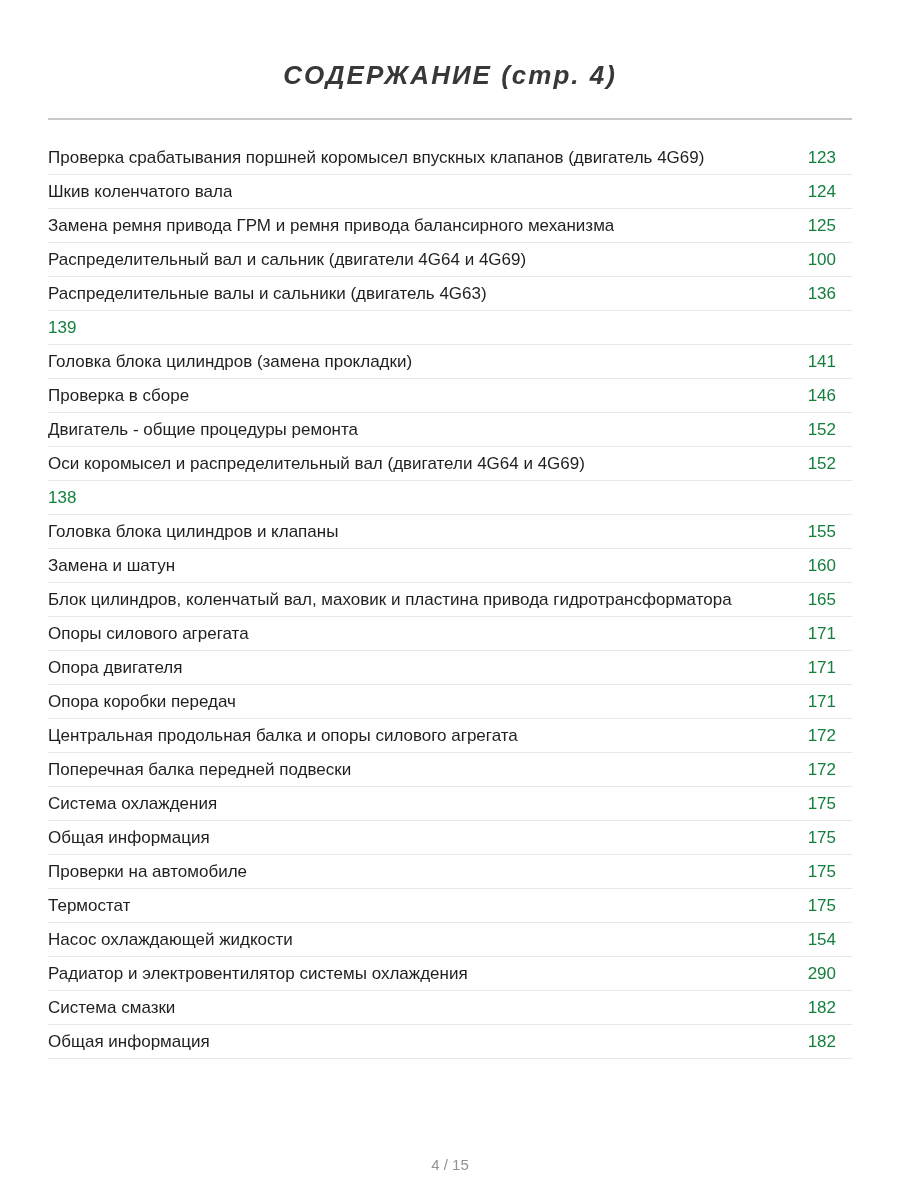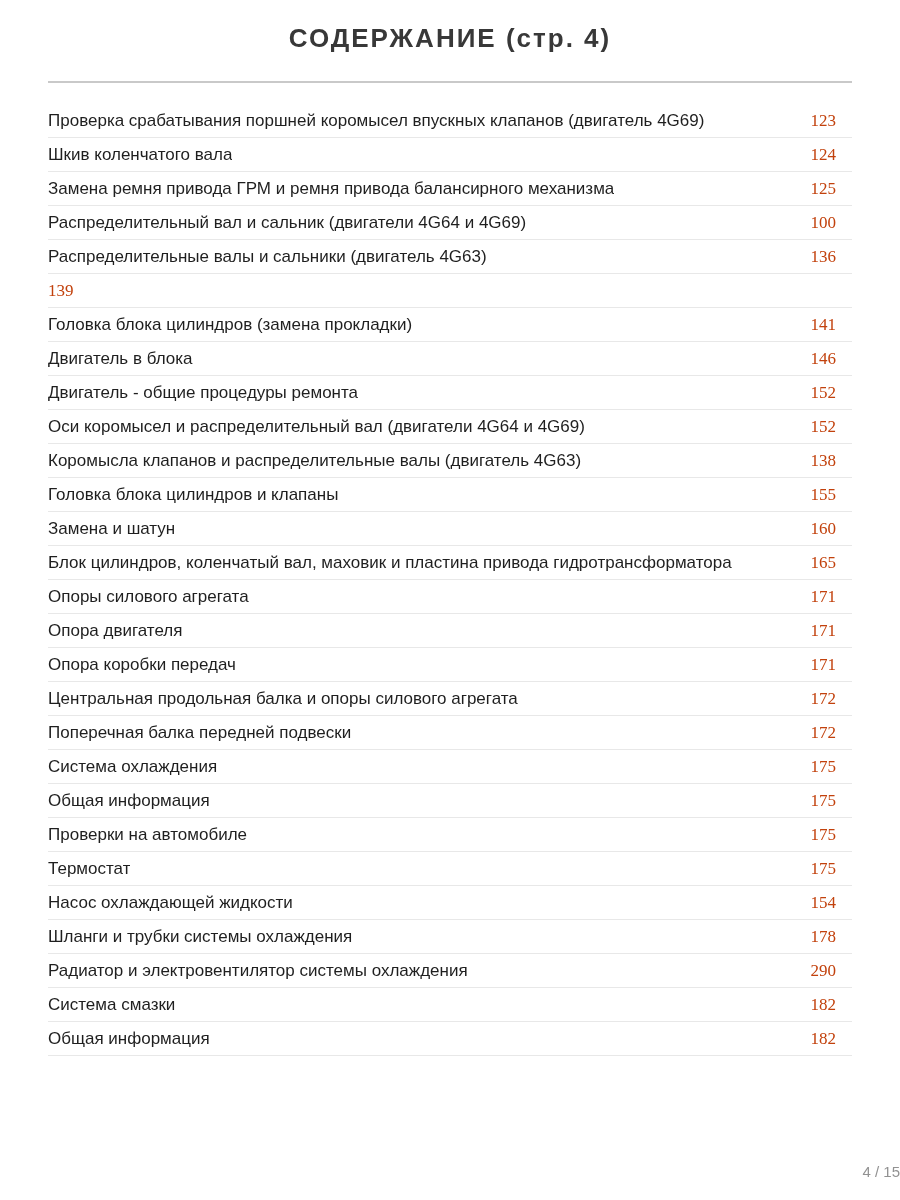--- a/index.html
+++ b/index.html
@@ -4,26 +4,27 @@
 <style>
   * { box-sizing: border-box; margin: 0; padding: 0; }
   html, body { width: 900px; height: 1200px; }
   body {
     background: #ffffff;
     font-family: "Liberation Sans", sans-serif;
     position: relative;
     overflow: hidden;
   }
   .page-title {
-    padding-top: 23px;
+    padding-top: 60px;
     text-align: center;
     font-size: 26px;
     font-weight: 700;
     letter-spacing: 2px;
     color: #383838;
+    font-style: italic;
   }
   .title-rule {
     height: 2px;
     background: #c9c9c9;
     margin: 27px 48px 0 48px;
   }
   .toc {
     margin: 21px 48px 8px 48px;
   }
   .toc-row {
@@ -34,31 +35,30 @@
     border-bottom: 1px solid #e8e8e8;
     font-size: 17px;
     cursor: pointer;
   }
   .toc-label {
     color: #1f1f1f;
     white-space: nowrap;
     overflow: hidden;
   }
   .toc-page {
-    color: #c2410c;
+    color: #15803d;
     padding-right: 16px;
     flex-shrink: 0;
-    font-family: Liberation Serif, serif;
   }
   .page-footer {
     position: absolute;
-    bottom: 20px;
+    bottom: 27px;
     left: 0;
     width: 100%;
-    text-align: right;
+    text-align: center;
     font-size: 15px;
     color: #929292;
   }
 </style>
 </head>
 <body>
 
 <div class="page-title">СОДЕРЖАНИЕ (стр. 4)</div>
 
 <div class="title-rule"></div>
@@ -93,36 +93,35 @@
     <div class="toc-row">
       <span class="toc-page">139</span>
     </div>
 
     <div class="toc-row">
       <span class="toc-label">Головка блока цилиндров (замена прокладки)</span>
       <span class="toc-page">141</span>
     </div>
 
     <div class="toc-row">
-      <span class="toc-label">Двигатель в блока</span>
+      <span class="toc-label">Проверка в сборе</span>
       <span class="toc-page">146</span>
     </div>
 
     <div class="toc-row">
       <span class="toc-label">Двигатель - общие процедуры ремонта</span>
       <span class="toc-page">152</span>
     </div>
 
     <div class="toc-row">
       <span class="toc-label">Оси коромысел и распределительный вал (двигатели 4G64 и 4G69)</span>
       <span class="toc-page">152</span>
     </div>
 
     <div class="toc-row">
-      <span class="toc-label">Коромысла клапанов и распределительные валы (двигатель 4G63)</span>
       <span class="toc-page">138</span>
     </div>
 
     <div class="toc-row">
       <span class="toc-label">Головка блока цилиндров и клапаны</span>
       <span class="toc-page">155</span>
     </div>
 
     <div class="toc-row">
       <span class="toc-label">Замена и шатун</span>
@@ -177,24 +176,20 @@
     <div class="toc-row">
       <span class="toc-label">Термостат</span>
       <span class="toc-page">175</span>
     </div>
 
     <div class="toc-row">
       <span class="toc-label">Насос охлаждающей жидкости</span>
       <span class="toc-page">154</span>
     </div>
 
-    <div class="toc-row">
-      <span class="toc-label">Шланги и трубки системы охлаждения</span>
-      <span class="toc-page">178</span>
-    </div>
 
     <div class="toc-row">
       <span class="toc-label">Радиатор и электровентилятор системы охлаждения</span>
       <span class="toc-page">290</span>
     </div>
 
     <div class="toc-row">
       <span class="toc-label">Система смазки</span>
       <span class="toc-page">182</span>
     </div>

